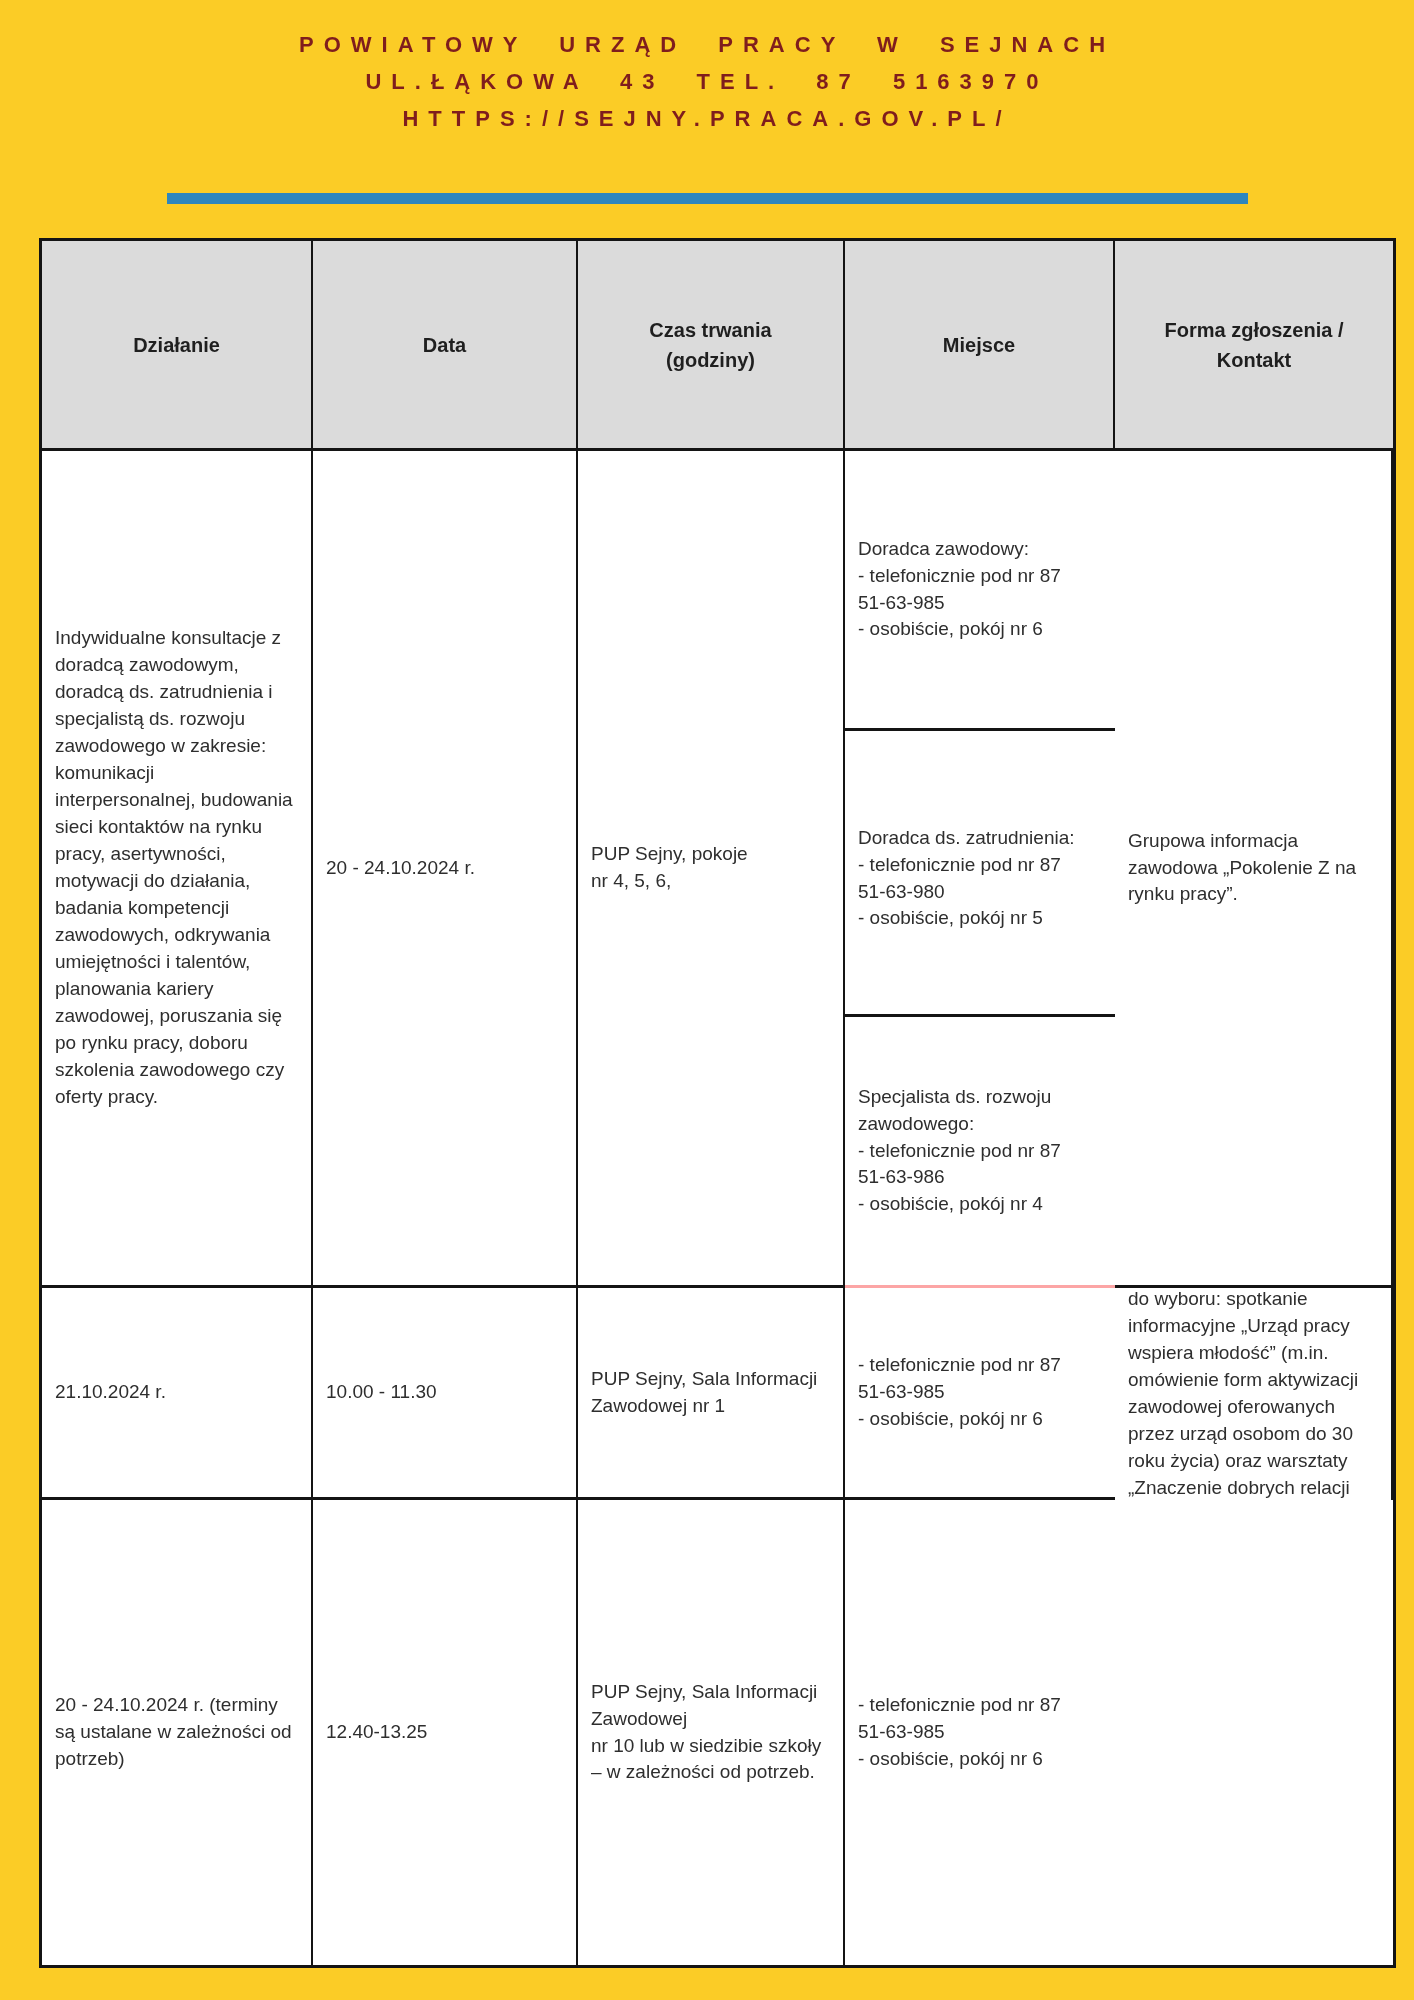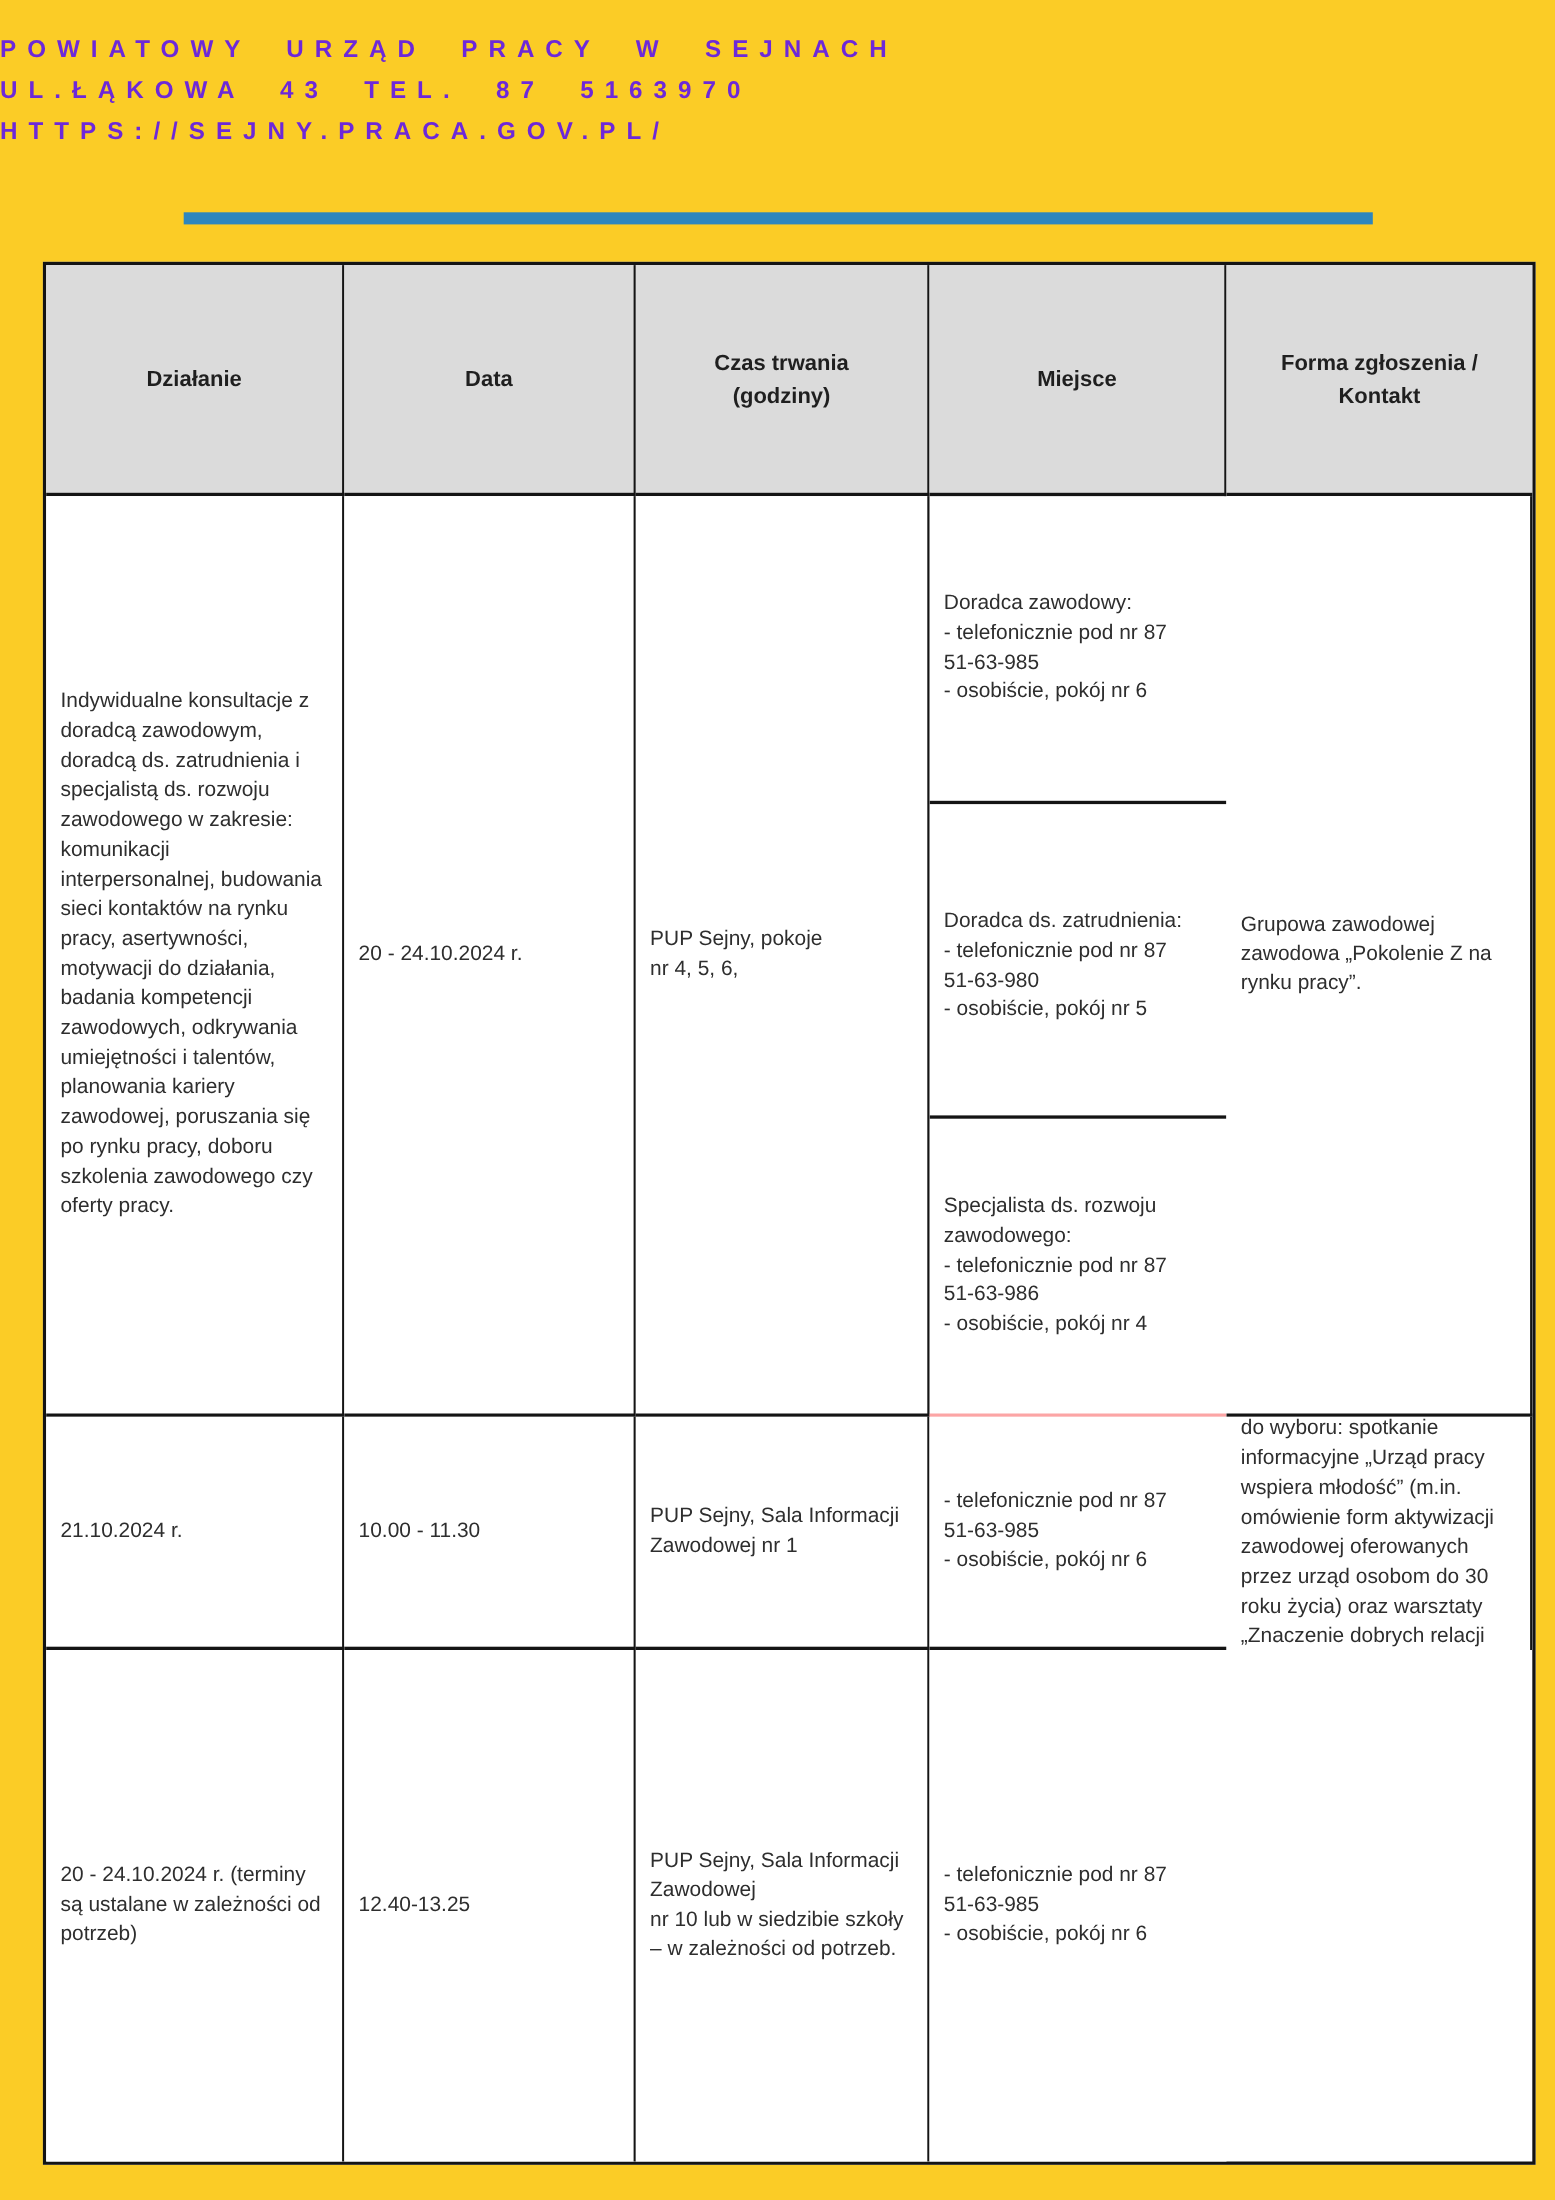--- a/index.html
+++ b/index.html
@@ -5,21 +5,22 @@
   html,body{margin:0;padding:0;}
   body{
     width:1414px;height:2000px;
     background:#FBCC26;
     font-family:"Liberation Sans","DejaVu Sans",sans-serif;
     color:#2E2E2E;
     overflow:hidden;
   }
   .masthead{
     padding-top:26px;
-    color:#6d28d9;
+    text-align:center;
+    color:#7f1d1d;
     font-weight:bold;
     font-size:22px;
     line-height:37px;
     letter-spacing:10px;
     word-spacing:16px;
   }
   .accent-bar{
     width:1081px;
     height:11px;
     margin:56px auto 0 auto;
@@ -118,21 +119,21 @@
 - telefonicznie pod nr 87
 51-63-980
 - osobiście, pokój nr 5</div>
       <div class="contact-sub s3">Specjalista ds. rozwoju
 zawodowego:
 - telefonicznie pod nr 87
 51-63-986
 - osobiście, pokój nr 4</div>
     </div>
 
-    <div class="c">Grupowa zawodowej zawodowa „Pokolenie Z na rynku pracy”.</div>
+    <div class="c">Grupowa informacja zawodowa „Pokolenie Z na rynku pracy”.</div>
     <div class="c">21.10.2024 r.</div>
     <div class="c">10.00 - 11.30</div>
     <div class="c">PUP Sejny, Sala Informacji
 Zawodowej nr 1</div>
     <div class="c last-col">- telefonicznie pod nr 87
 51-63-985
 - osobiście, pokój nr 6</div>
 
     <div class="c last-row">Zajęcia dla uczniów szkół średnich powiatu sejneńskiego - dwa tematy do wyboru: spotkanie informacyjne „Urząd pracy wspiera młodość” (m.in. omówienie form aktywizacji zawodowej oferowanych przez urząd osobom do 30 roku życia) oraz warsztaty „Znaczenie dobrych relacji międzyludzkich i budowa sieci kontaktów w procesie poszukiwania pracy”</div>
     <div class="c last-row">20 - 24.10.2024 r. (terminy są ustalane w zależności od potrzeb)</div>

